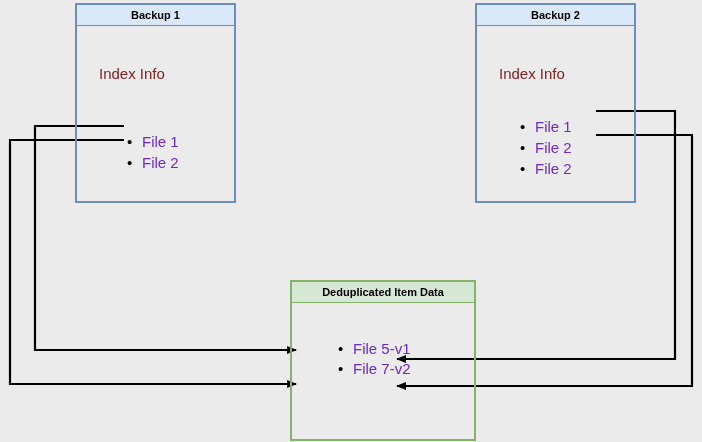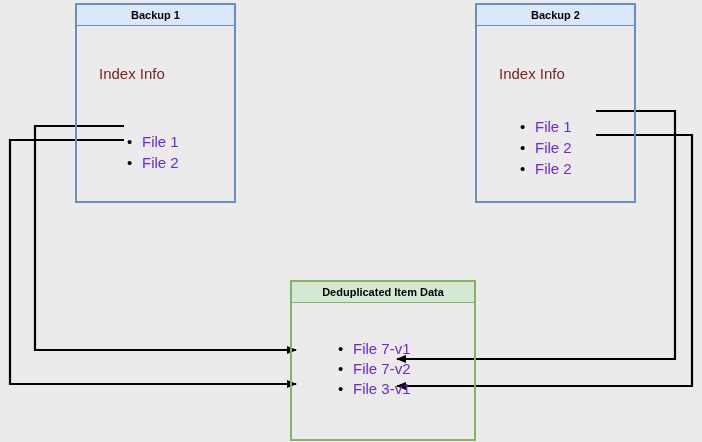--- a/index.html
+++ b/index.html
@@ -154,20 +154,19 @@
         <li>File 2</li>
         <li>File 2</li>
       </ul>
     </div>
   </div>
 
   <div class="box dedup-box" style="left:248px; top:280px; width:186px; height:161px;margin-left:42px;">
     <div class="box-header">Deduplicated Item Data</div>
     <div class="box-body">
       <ul class="file-list dedup-list" style="left:44px; top:37px;">
-        <li>File 7-v1</li>
+        <li>File 5-v1</li>
         <li>File 7-v2</li>
-        <li>File 3-v1</li>
       </ul>
     </div>
   </div>
 
 </div>
 
 </body></html>

